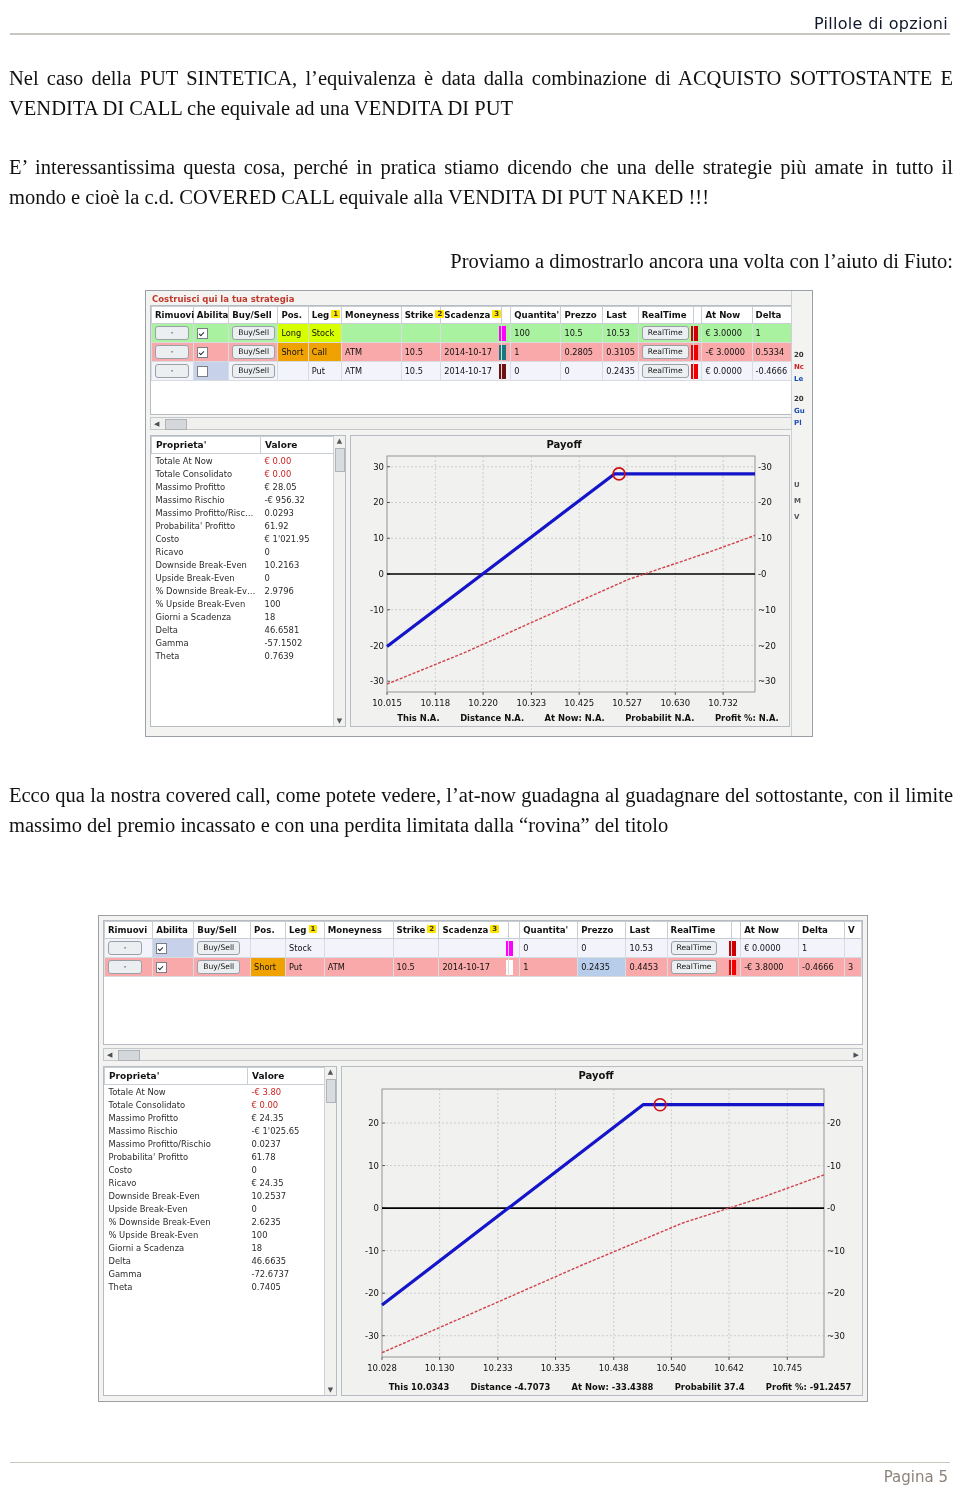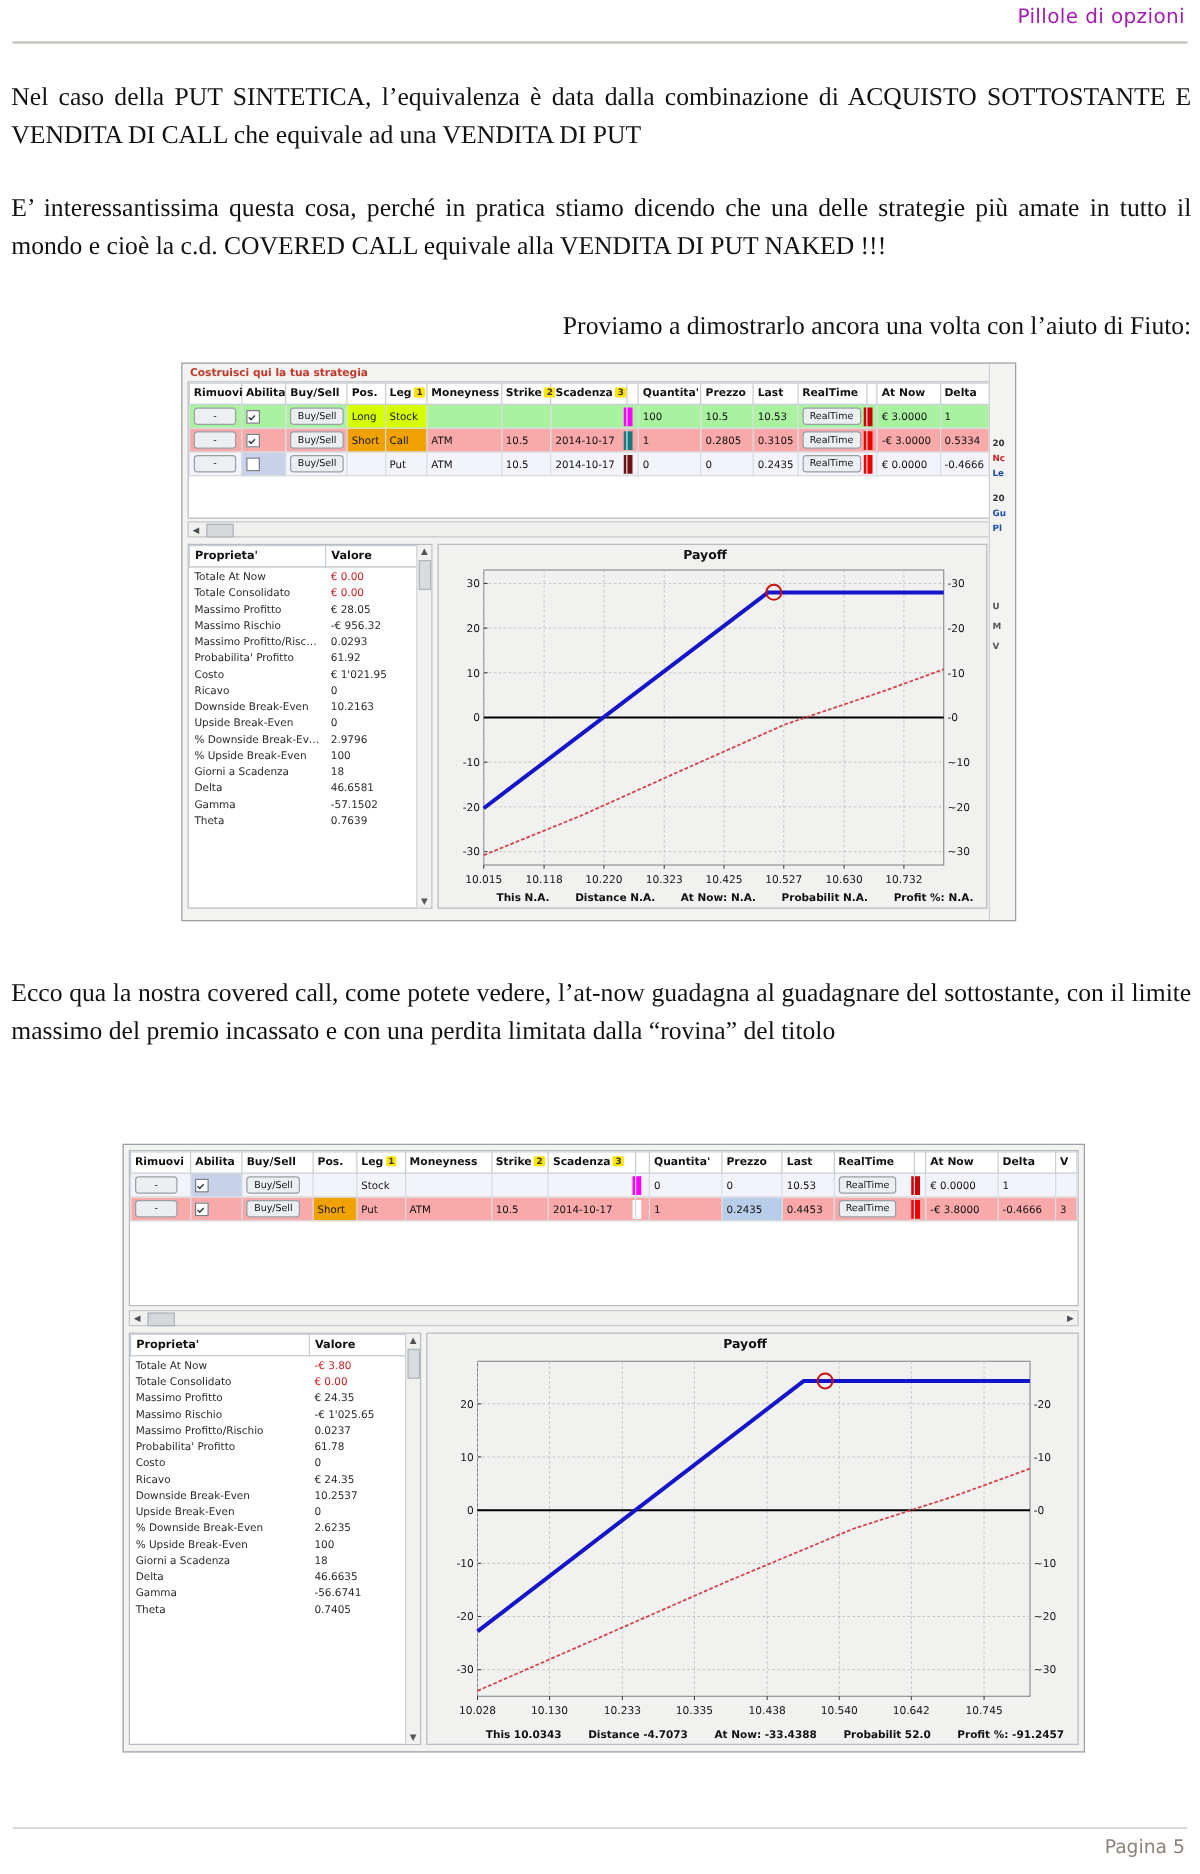--- a/index.html
+++ b/index.html
@@ -5,23 +5,23 @@
   html,body{margin:0;padding:0;}
   body{
     width:960px;height:1499px;background:#ffffff;
     font-family:"Liberation Serif", serif;
     position:relative;overflow:hidden;
   }
 
   
   .hdr{position:absolute;left:0;top:0;width:960px;height:40px;}
   .hdr-title{
-    position:absolute;right:12px;top:3px;
+    position:absolute;right:12px;top:14px;
     font-family:"DejaVu Sans", sans-serif;
-    font-size:16px;color:#a21caf;letter-spacing:.3px;
+    font-size:16px;color:#0f172a;letter-spacing:.3px;
   }
   .hdr-rule{position:absolute;left:10px;top:33px;width:940px;height:2px;background:#c9c6c0;}
 
   
   .para{
     position:absolute;
     font-family:"Liberation Serif", serif;
     font-size:20.5px;line-height:30px;color:#111;
     text-align:justify;
   }
@@ -646,21 +646,21 @@
             <tr>
               <td>Giorni a Scadenza</td>
               <td class="val">18</td>
             </tr>
             <tr>
               <td>Delta</td>
               <td class="val">46.6635</td>
             </tr>
             <tr>
               <td>Gamma</td>
-              <td class="val">-56.6741</td>
+              <td class="val">-72.6737</td>
             </tr>
             <tr>
               <td>Theta</td>
               <td class="val">0.7405</td>
             </tr>
           </tbody>
         </table>
       <div class="pscroll">
         <div class="up">▲</div>
         <div class="th"></div>
@@ -724,21 +724,21 @@
           <text x="445.2608695652167" y="304" text-anchor="middle" font-size="8.5" font-family="&quot;DejaVu Sans&quot;, sans-serif" fill="#111">10.745</text>
           <line x1="40" y1="141.11111111111111" x2="482" y2="141.11111111111111" stroke="#000" stroke-width="1.6"></line>
           <path d="M40.0,238.1 L301.1,37.7 L482.0,37.7" fill="none" stroke="#1414c8" stroke-width="3.2" stroke-dasharray="" stroke-linejoin="round"></path>
           <path d="M40.0,285.7 L137.2,243.2 L239.0,198.5 L340.7,156.0 L419.8,130.5 L482.0,107.9" fill="none" stroke="#d2414a" stroke-width="1.4" stroke-dasharray="3,1.6" stroke-linejoin="round"></path>
           <circle cx="318.0869565217386" cy="37.73968253968255" r="6" fill="none" stroke="#cc1111" stroke-width="1.6"></circle>
         </svg>
       <div class="chart-foot">
         <span>This  10.0343</span>
         <span>Distance  -4.7073</span>
         <span>At Now:  -33.4388</span>
-        <span>Probabilit  52.0</span>
+        <span>Probabilit  37.4</span>
         <span>Profit %:  -91.2457</span>
       </div>
     </div>
   </div>
 </div>
 
 <div class="ftr-rule"></div>
 <div class="ftr-txt">Pagina 5</div>
 
 </body></html>

